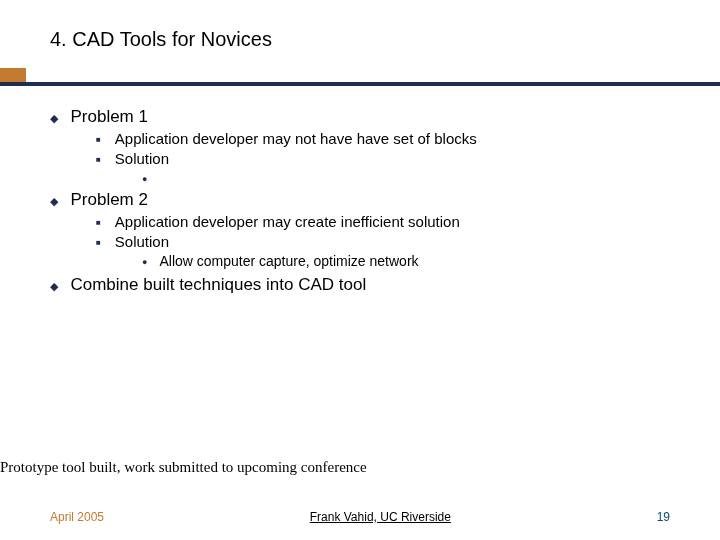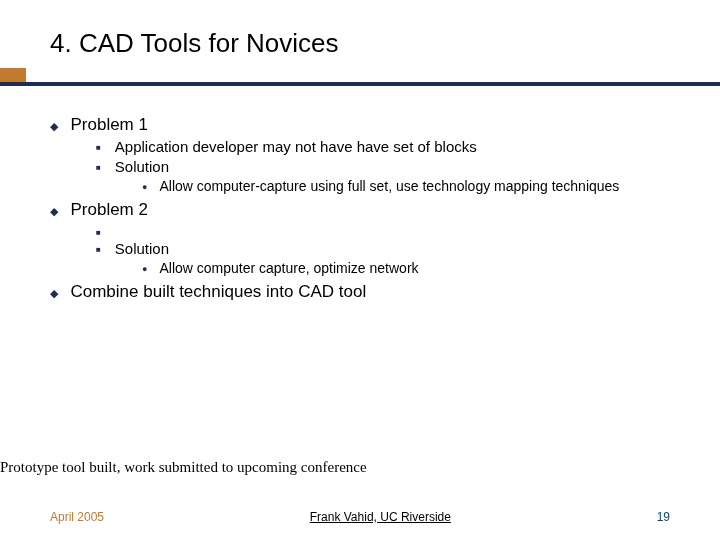--- a/index.html
+++ b/index.html
@@ -11,21 +11,21 @@
     position: relative;
     overflow: hidden;
   }
   .slide {
     width: 100%;
     height: 100%;
     padding: 28px 50px 0 50px;
     position: relative;
   }
   .title {
-    font-size: 26px;
+    font-size: 20px;
     color: #000000;
     font-weight: normal;
     margin-bottom: 12px;
   }
   .title-accent {
     position: absolute;
     left: 0;
     top: 68px;
     width: 26px;
     height: 14px;
@@ -130,30 +130,30 @@
       <span> Application developer may not have have set of blocks</span>
     </div>
 
     <div class="lvl2">
       <span class="b">■</span>
       <span>Solution</span>
     </div>
 
     <div class="lvl3">
       <span class="b">●</span>
-      <span>Allow computer-capture using full set, use technology mapping techniques</span>
     </div>
 
     <div class="lvl1">
       <span class="b">◆</span>
       <span>Problem 2</span>
     </div>
 
     <div class="lvl2">
       <span class="b">■</span>
+      <span>Application developer may create inefficient solution</span>
     </div>
 
     <div class="lvl2">
       <span class="b">■</span>
       <span>Solution</span>
     </div>
 
     <div class="lvl3">
       <span class="b">●</span>
       <span>Allow computer capture, optimize network</span>

